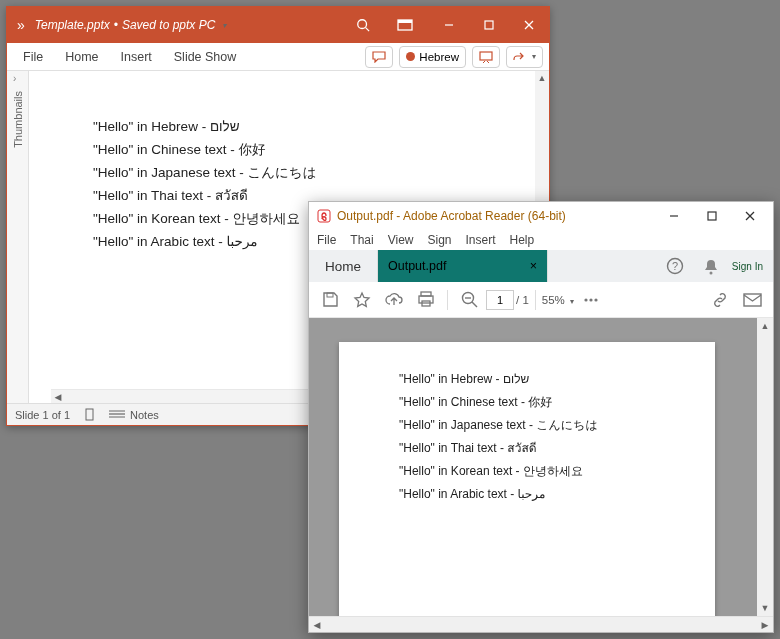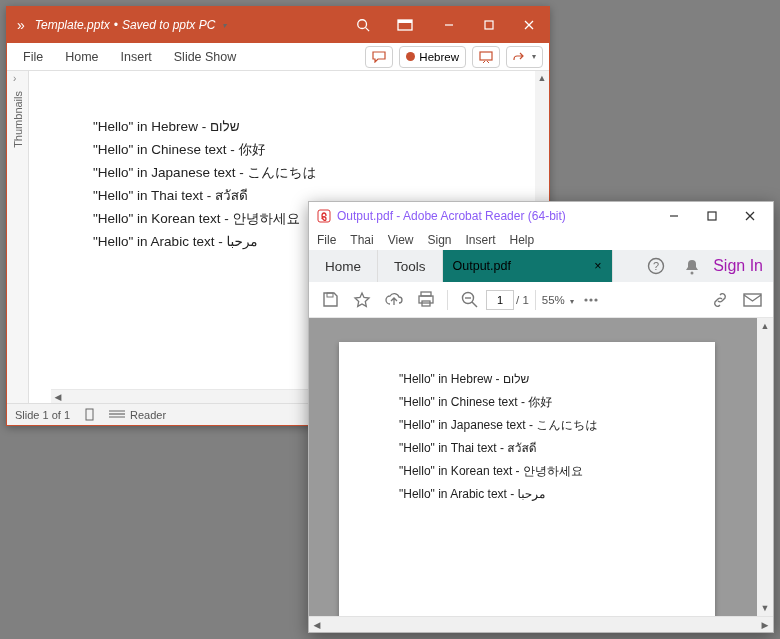--- a/index.html
+++ b/index.html
@@ -29,21 +29,21 @@
   .pp-vscroll{ position:absolute; right:0; top:0; bottom:20px; width:14px; background:#f3f3f3;}
   .pp-vscroll .arrow{position:absolute;left:0;width:14px;height:14px;display:flex;align-items:center;justify-content:center;font-size:9px;color:#666;}
   .pp-hscroll{ position:absolute; left:22px; right:14px; bottom:0; height:14px; background:#f3f3f3; border-top:1px solid #e8e8e8;}
   .pp-hscroll .arrow{position:absolute;top:0;height:14px;width:14px;display:flex;align-items:center;justify-content:center;font-size:9px;color:#666;}
   .pp-status{ height:22px; background:#f3f3f3; border-top:1px solid #dedede; display:flex; align-items:center; font-size:11px; color:#555; padding:0 8px; gap:14px;}
   .pp-status .vbtn{display:flex;align-items:center;gap:5px;}
   .pp-status .active{background:#e3e3e3;padding:2px 4px;}
 
   
   .ac-window{ position:absolute; left:308px; top:201px; width:466px; height:432px; background:#fff; box-shadow:0 4px 16px rgba(0,0,0,.4); display:flex; flex-direction:column; border:1px solid #b8b8b8;}
-  .ac-titlebar{height:28px; display:flex; align-items:center; padding:0 4px 0 8px; font-size:12px; color:#8b5cf6;}
+  .ac-titlebar{height:28px; display:flex; align-items:center; padding:0 4px 0 8px; font-size:12px; color:#a16207;}
   .ac-titlebar .pdf-ico{width:14px;height:14px;margin-right:6px;}
   .ac-titlebar .spacer{flex:1;}
   .ac-titlebar .sysbtn{width:38px;height:28px;display:flex;align-items:center;justify-content:center;font-size:12px;color:#333;}
   .ac-menubar{height:20px; display:flex; align-items:center; padding:0 8px; gap:14px; font-size:12px; color:#444;}
   .ac-tabbar{height:32px; display:flex; align-items:stretch; background:#eef0f2;}
   .ac-tabbar .nav-tab{padding:0 16px; display:flex; align-items:center; font-size:13.5px; color:#333; border-right:1px solid #ddd;}
   .ac-tabbar .doc-tab{flex:0 0 170px; padding:0 10px; display:flex; align-items:center; justify-content:space-between; font-size:12.5px; background:#0f766e; border-right:1px solid #ddd;}
   .ac-tabbar .right{flex:1; display:flex; align-items:center; justify-content:flex-end; gap:6px; padding:0 10px;}
   .ac-tabbar .ico,.ac-toolbar .ico{width:30px;height:30px;display:flex;align-items:center;justify-content:center;}
   .ac-toolbar{height:36px; display:flex; align-items:center; padding:0 6px; gap:2px; border-bottom:1px solid #e6e6e6;}
@@ -55,21 +55,21 @@
   .ac-page{position:absolute;left:30px;top:24px;width:376px;height:280px;background:#fff;box-shadow:0 2px 5px rgba(0,0,0,.3);}
   .ac-page .lines{padding:26px 0 0 60px;font-size:12px;color:#222;line-height:23px;}
   .ac-vscroll{width:16px;background:#f0f0f0;display:flex;flex-direction:column;}
   .ac-vscroll .arrow{height:16px;display:flex;align-items:center;justify-content:center;font-size:9px;color:#666;}
   .ac-vscroll .track{flex:1;}
   .ac-hscrollrow{height:16px;display:flex;background:#f0f0f0;border-top:1px solid #e2e2e2;}
   .ac-hscrollrow .arrow{width:16px;display:flex;align-items:center;justify-content:center;font-size:9px;color:#666;}
   .ac-hscrollrow .track{flex:1;}
   .ac-status{height:20px;background:#eef0f2;border-top:1px solid #ddd;display:flex;align-items:center;padding:0 10px;font-size:11px;color:#555;gap:20px;}
   .drop{font-size:8px;color:#666;margin-left:3px;}
-  .signin{font-size:16px;color:#a21caf;}
+  .signin{font-size:10px;color:#14532d;}
 </style>
 </head>
 <body>
 
 <div class="pp-window">
   <div class="pp-titlebar">
     <div class="chev">»</div>
     <div class="title-wrap">
       <span>Template.pptx</span>
       <span> • </span>
@@ -170,21 +170,21 @@
         <svg width="11" height="13" viewBox="0 0 11 13">
           <rect x="2" y="1" width="7" height="11" fill="none" stroke="#666"></rect>
         </svg>
       </span>
     <span class="vbtn">
         <svg width="16" height="11" viewBox="0 0 16 11">
           <line x1="0" y1="5" x2="16" y2="5" stroke="#666" stroke-width="1.2"></line>
           <line x1="0" y1="8" x2="16" y2="8" stroke="#666"></line>
           <line x1="0" y1="2" x2="16" y2="2" stroke="#666"></line>
         </svg>
-        <span>Reader</span>
+        <span>Notes</span>
       </span>
     <span style="flex:1"></span>
     <span class="vbtn active">
         <svg width="14" height="11" viewBox="0 0 14 11">
           <rect x="0" y="0" width="14" height="11" fill="none" stroke="#666"></rect>
           <rect x="0" y="0" width="4" height="11" fill="#666"></rect>
         </svg>
       </span>
     <span class="vbtn">
         <svg width="14" height="11" viewBox="0 0 14 11">
@@ -233,21 +233,20 @@
     <span>File</span>
     <span>Thai</span>
     <span>View</span>
     <span>Sign</span>
     <span>Insert</span>
     <span>Help</span>
   </div>
 
   <div class="ac-tabbar">
     <div class="nav-tab">Home</div>
-    <div class="nav-tab">Tools</div>
     <div class="doc-tab">
       <span>Output.pdf</span>
       <span>×</span>
     </div>
     <div class="right">
       <div class="ico">
           <svg width="18" height="18" viewBox="0 0 18 18">
             <circle cx="9" cy="9" r="7.5" fill="none" stroke="#777" stroke-width="1.4"></circle>
             <text x="9" y="13" text-anchor="middle" font-size="11" fill="#777">?</text>
           </svg>

